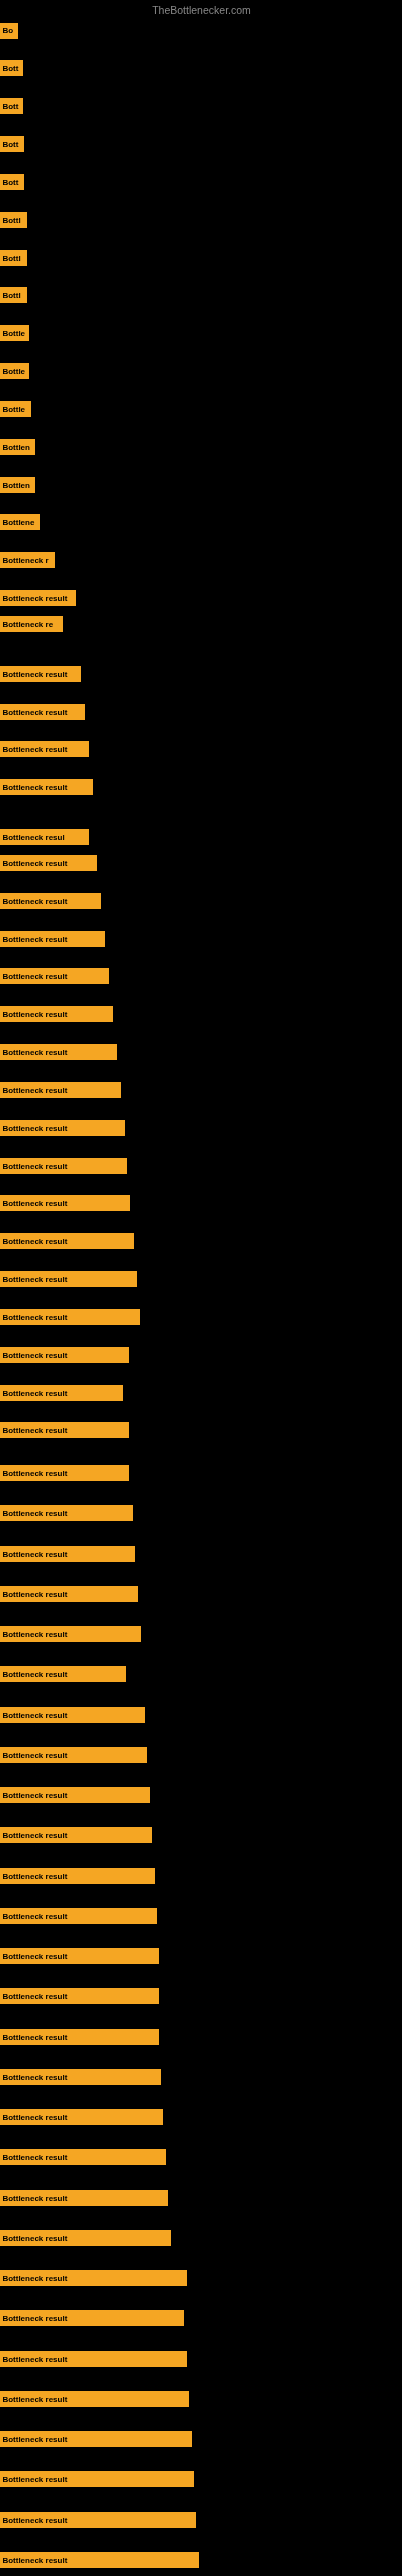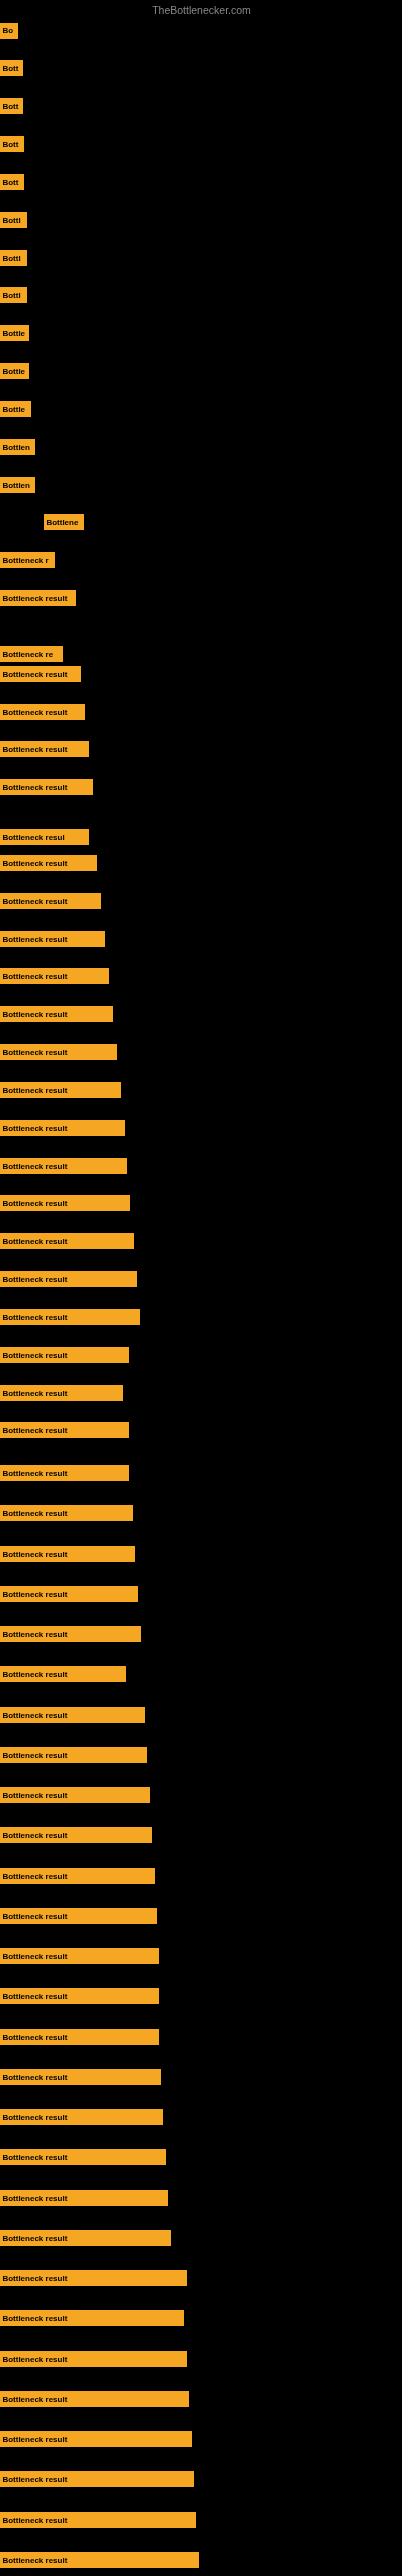--- a/index.html
+++ b/index.html
@@ -80,30 +80,30 @@
     </div>
     <div class="bar-container" style="top: 401px;">
       <div class="bar-label" style="width: 31px;">Bottle</div>
     </div>
     <div class="bar-container" style="top: 439px;">
       <div class="bar-label" style="width: 35px;">Bottlen</div>
     </div>
     <div class="bar-container" style="top: 477px;">
       <div class="bar-label" style="width: 35px;">Bottlen</div>
     </div>
-    <div class="bar-container" style="top: 514px; padding-left: 44px;">
+    <div class="bar-container" style="top: 514px;">
       <div class="bar-label" style="width: 40px;">Bottlene</div>
     </div>
     <div class="bar-container" style="top: 552px; justify-content: center;">
       <div class="bar-label" style="width: 55px;">Bottleneck r</div>
     </div>
     <div class="bar-container" style="top: 590px;">
       <div class="bar-label" style="width: 76px;">Bottleneck result</div>
     </div>
-    <div class="bar-container" style="top: 646px;">
+    <div class="bar-container" style="top: 616px;">
       <div class="bar-label" style="width: 63px;">Bottleneck re</div>
     </div>
     <div class="bar-container" style="top: 666px;">
       <div class="bar-label" style="width: 81px;">Bottleneck result</div>
     </div>
     <div class="bar-container" style="top: 704px;">
       <div class="bar-label" style="width: 85px;">Bottleneck result</div>
     </div>
     <div class="bar-container" style="top: 741px;">
       <div class="bar-label" style="width: 89px;">Bottleneck result</div>

